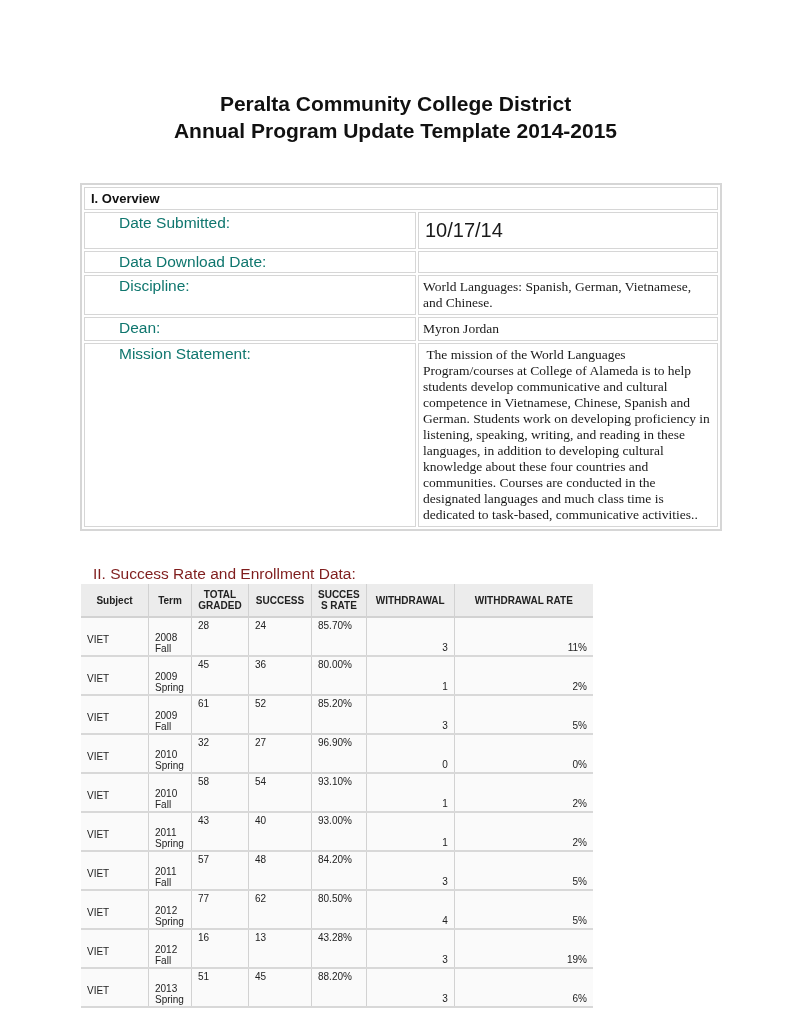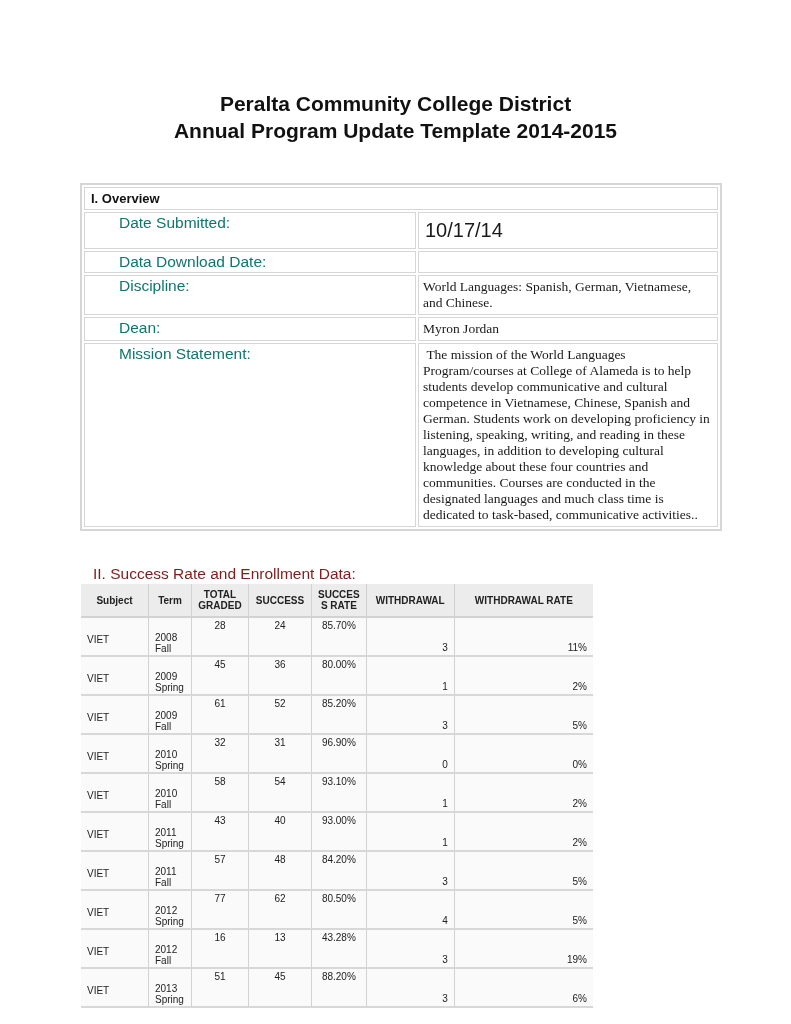--- a/index.html
+++ b/index.html
@@ -23,21 +23,21 @@
   .sec2 { position: absolute; left: 93px; top: 565px; font-family: "Liberation Sans", sans-serif; font-size: 15.5px; color: #7f1d1d; }
   .dt { position: absolute; left: 81px; top: 584px; width: 512px; border-collapse: collapse;
         font-family: "Liberation Sans", sans-serif; font-size: 10px; color: #222; }
   .dt th { background: #ececec; font-weight: bold; font-size: 10px; text-align: center; padding: 3px 6px;
            border-left: 1px solid #d2d2d2; border-bottom: 2px solid #d2d2d2; height: 26px; line-height: 11px; vertical-align: middle; }
   .dt th:first-child { border-left: none; }
   .dt th.c { text-align: center; margin-left: 39px; }
   .dt td { border-left: 1px solid #d2d2d2; border-bottom: 2px solid #d8d8d8; padding: 0 6px; height: 27px; vertical-align: bottom; background: #fafafa; }
   .dt td:first-child { border-left: none; }
   .dt td.top { vertical-align: top; padding-top: 2px; }
-  .dt td.ctr { text-align: center; margin-top: 16px; }
+  .dt td.ctr { text-align: left; margin-top: 16px; }
   .dt td.rgt { text-align: right; padding-bottom: 2px; }
   .dt td.subj { padding-bottom: 10px; }
   .dt td.term { line-height: 11px; padding-bottom: 1px; }
 </style>
 </head>
 <body>
 
 <div class="title" id="t1">Peralta Community College District</div>
 <div class="title" id="t2">Annual Program Update Template 2014-2015</div>
 
@@ -120,21 +120,21 @@
         <td class="rgt">3</td>
         <td class="rgt">5%</td>
       </tr>
       <tr>
         <td class="subj">VIET</td>
         <td class="term">
           <div>2010</div>
           <div>Spring</div>
         </td>
         <td class="top ctr">32</td>
-        <td class="top ctr">31</td>
+        <td class="top ctr">27</td>
         <td class="top ctr">96.90%</td>
         <td class="rgt">0</td>
         <td class="rgt">0%</td>
       </tr>
       <tr>
         <td class="subj">VIET</td>
         <td class="term">
           <div>2010</div>
           <div>Fall</div>
         </td>

